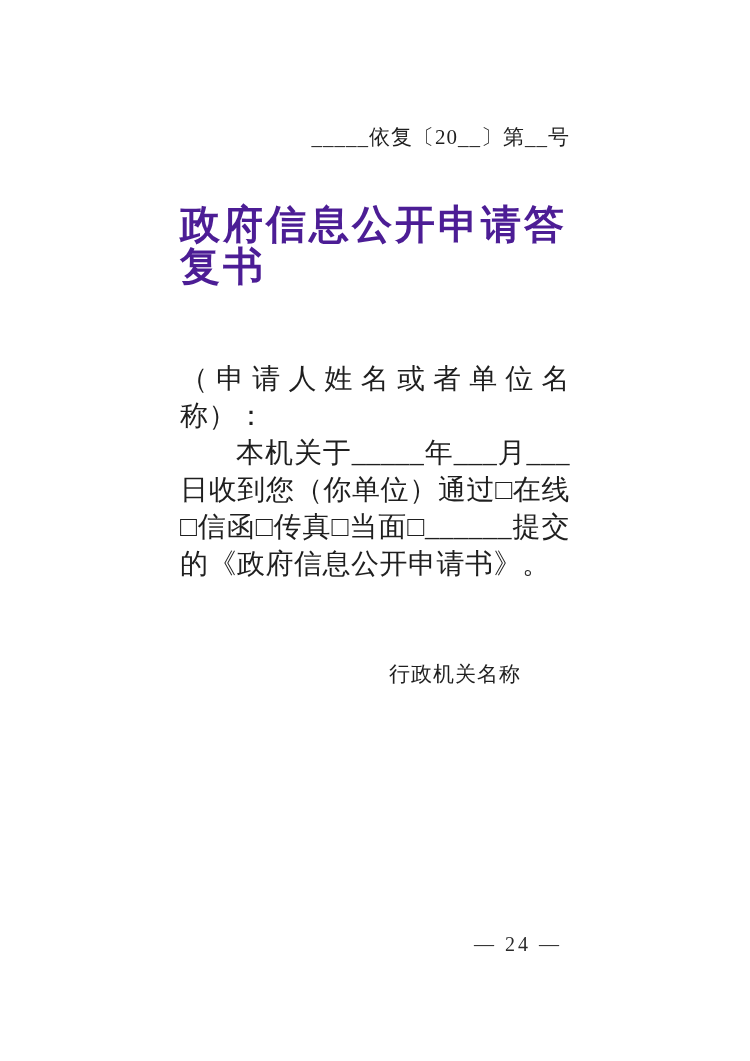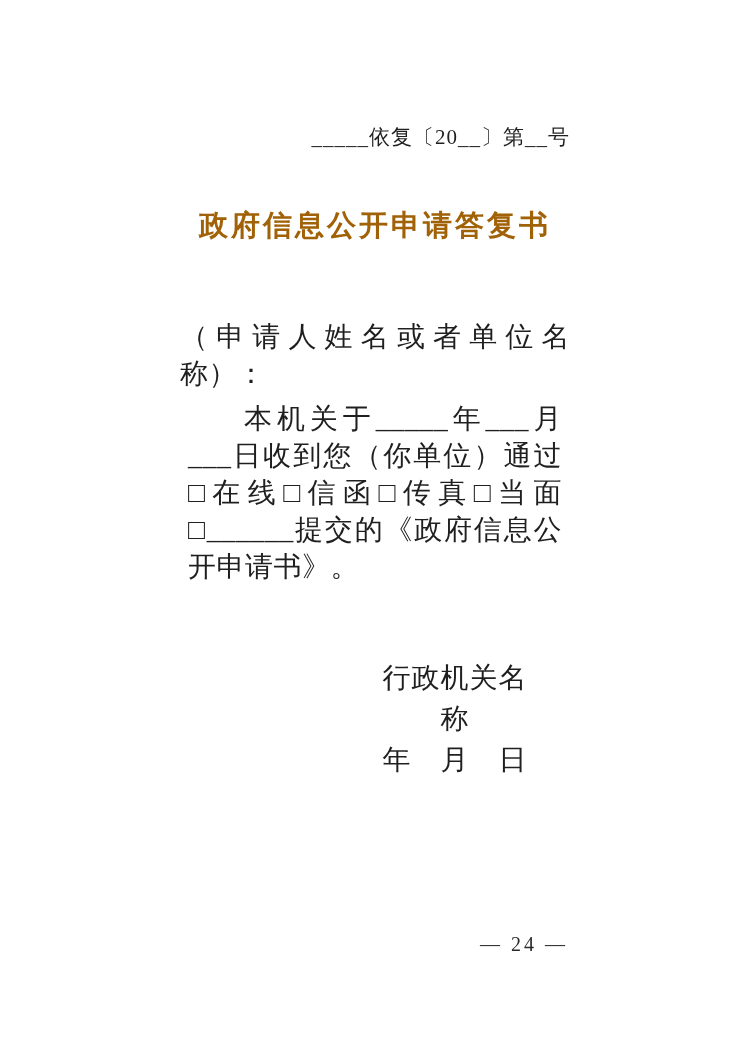--- a/index.html
+++ b/index.html
@@ -22,57 +22,57 @@
   .ref-line {
     padding-top: 122px;
     text-align: right;
     font-size: 21px;
     line-height: 30px;
     letter-spacing: 1px;
     white-space: nowrap;
   }
   .doc-title {
     margin: 52px 0 0 0;
-    text-align: center;
-    font-size: 29px;
+    text-align: left;
+    font-size: 40px;
     line-height: 42px;
     font-weight: bold;
     letter-spacing: 3px;
-    color: #a16207;
+    color: #4c1d95;
     font-family: "Liberation Serif", "DejaVu Serif", serif;
   }
   .doc-body {
     margin-top: 72px;
     font-size: 28px;
     line-height: 37px;
     text-align: justify;
     text-justify: inter-character;
     letter-spacing: 0.5px;
   }
   .salutation {
     margin: 0;
   }
   .para {
-    margin: 8px;
+    margin: 0;
     text-indent: 2em;
   }
   .signature-block {
     margin-top: 72px;
     margin-right: 30px;
     margin-left: auto;
     width: 170px;
     text-align: center;
-    font-size: 28px;
+    font-size: 21px;
     line-height: 41px;
     letter-spacing: 1px;
   }
   .page-footer {
     position: absolute;
     top: 933px;
-    right: 104px;
+    right: 110px;
     font-size: 20px;
     letter-spacing: 3px;
     color: #2a2a2a;
     white-space: nowrap;
   }
 </style>
 </head>
 <body>
 
 <div class="page">
@@ -81,18 +81,17 @@
 
   <h1 class="doc-title">政府信息公开申请答复书</h1>
 
   <div class="doc-body">
     <p class="salutation">（申请人姓名或者单位名称）：</p>
     <p class="para">本机关于_____年___月___日收到您（你单位）通过□在线□信函□传真□当面□______提交的《政府信息公开申请书》。</p>
   </div>
 
   <div class="signature-block">
     <div>行政机关名称</div>
-    <div>年　月　日</div>
   </div>
 
   <div class="page-footer">— 24 —</div>
 
 </div>
 
 </body></html>

